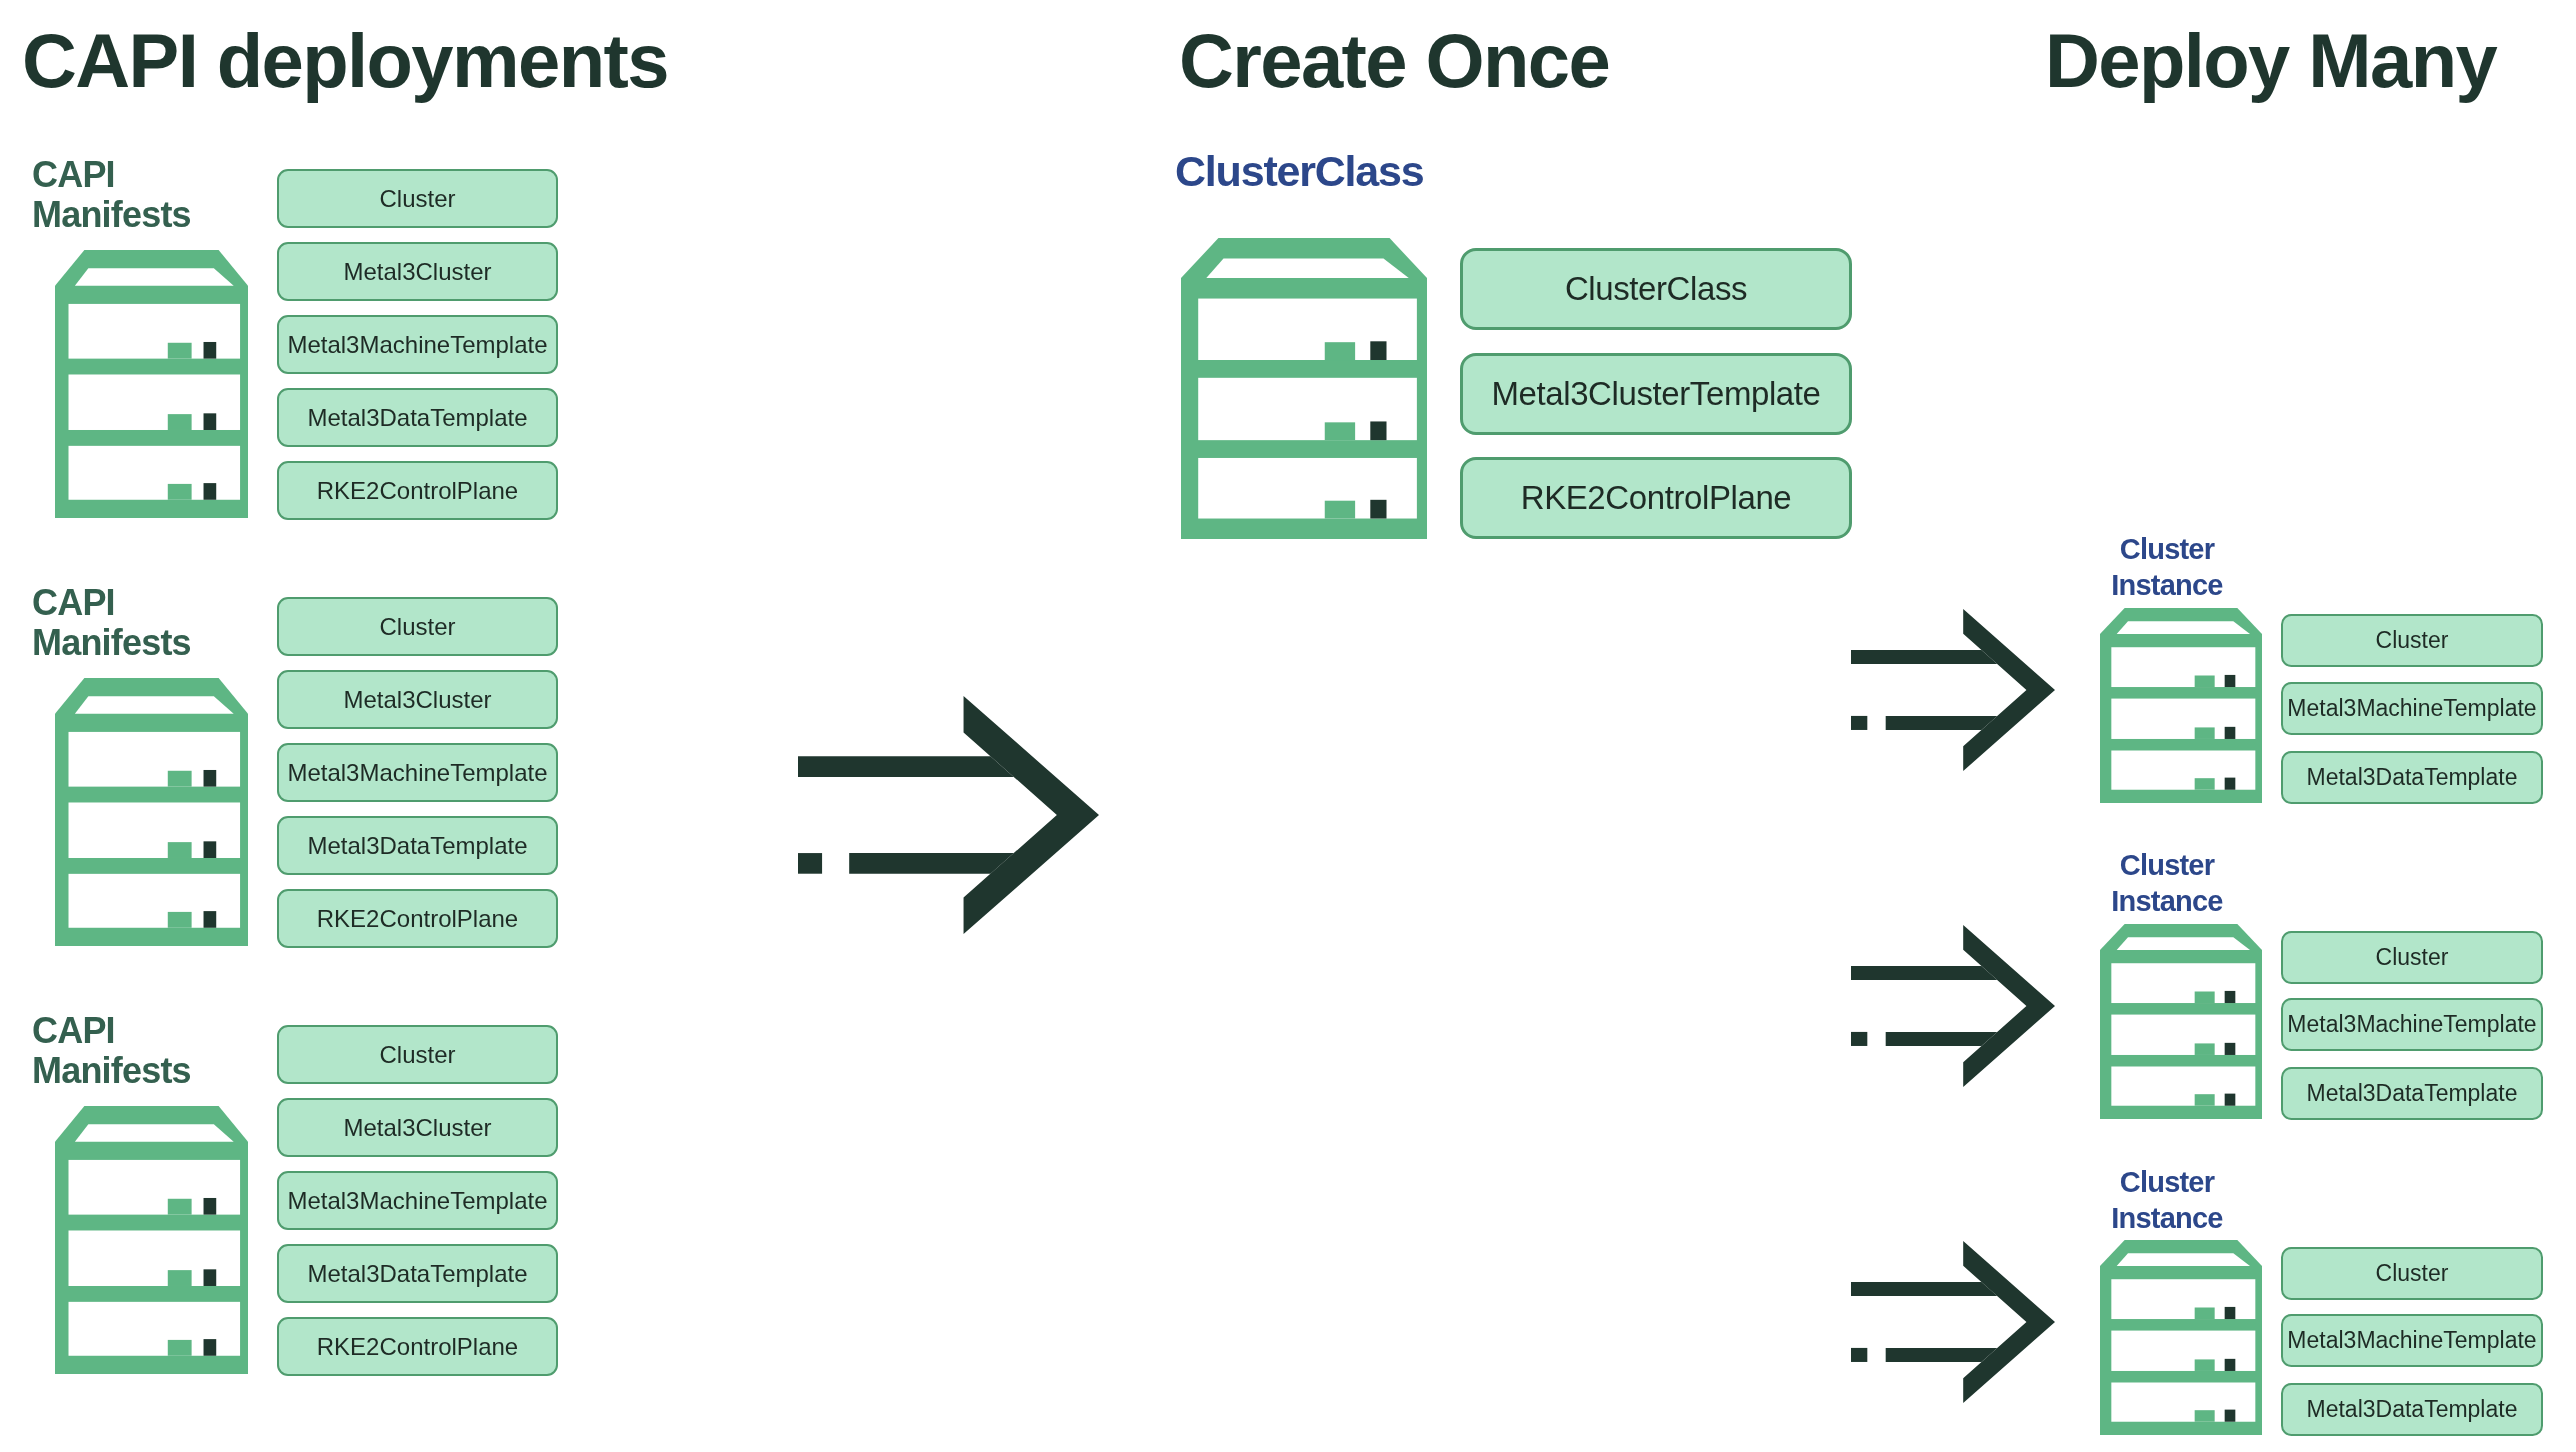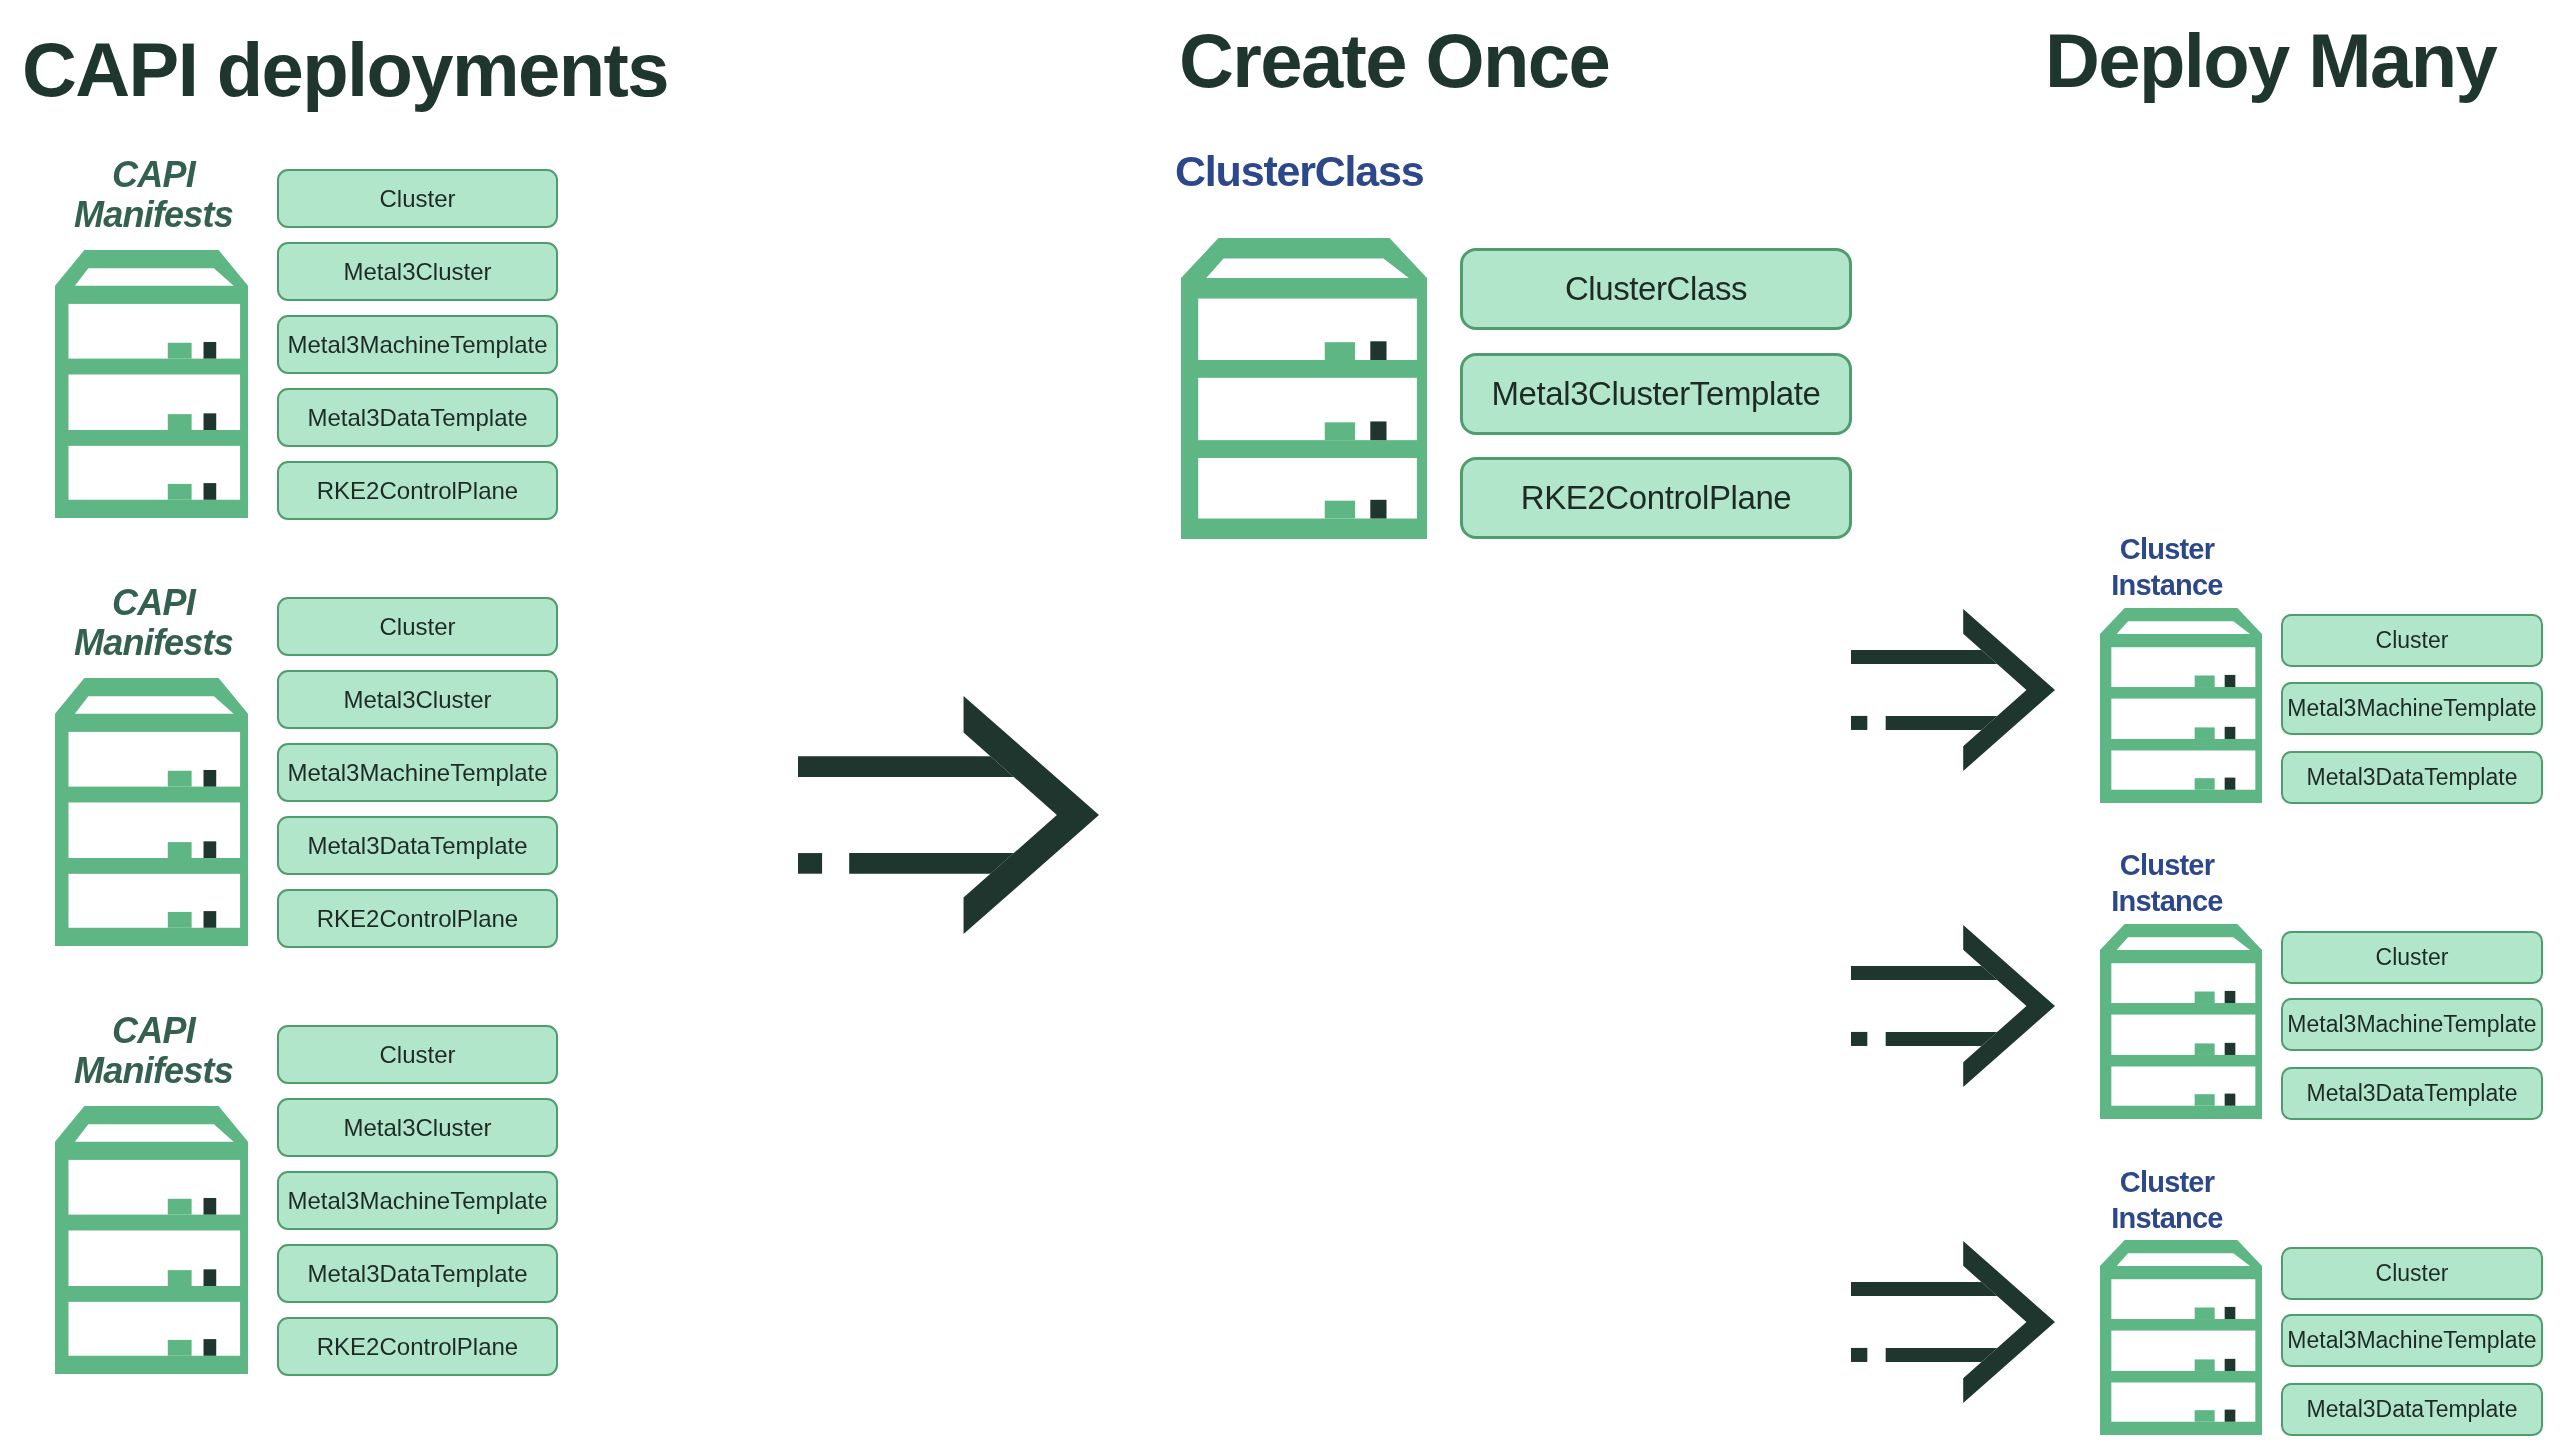--- a/index.html
+++ b/index.html
@@ -1,20 +1,20 @@
 <!DOCTYPE html>
 <html style="--green: #5EB684; --mint: #B2E6CA; --pillBorder: #4F9C6E; --dark: #1F362E; --navy: #2C478A; --labelGreen: #34604F; --pillText: #1E2B25; --bg: #FFFFFF;font-size:12.7px"><head>
 <meta charset="utf-8">
 <style>
   html,body{margin:0;padding:0;background:#fff;}
   #canvas{position:relative;width:2576px;height:1452px;background:var(--bg,#fff);overflow:hidden;
           font-family:"Liberation Sans",sans-serif;}
   .col-title{position:absolute;font-size:76px;font-weight:700;color:var(--dark);letter-spacing:-1.6px;white-space:nowrap;}
-  .capi-label{position:absolute;width:243px;text-align:center;font-size:36px;font-weight:700;
-              color:var(--labelGreen);line-height:40px;letter-spacing:-0.8px;font-style:italic;}
+  .capi-label{position:absolute;width:243px;font-size:36px;font-weight:700;
+              color:var(--labelGreen);line-height:40px;letter-spacing:-0.8px;}
   .ci-label{position:absolute;width:238px;text-align:center;font-size:29px;font-weight:700;
             color:var(--navy);line-height:36px;letter-spacing:-0.8px;}
   .mid-heading{position:absolute;font-size:43px;font-weight:700;color:var(--navy);letter-spacing:-1.2px;white-space:nowrap;}
   .pill{position:absolute;box-sizing:border-box;background:var(--mint);border:2.4px solid var(--pillBorder);
         display:flex;align-items:center;justify-content:center;color:var(--pillText);white-space:nowrap;}
   .pill-l{width:281px;height:59px;border-radius:11px;font-size:24px;}
   .pill-m{width:392px;height:82px;border-radius:16px;font-size:33px;border-width:3.2px;letter-spacing:-0.4px;}
   .pill-r{width:262px;height:53px;border-radius:10.3px;font-size:23px;}
   .icon-svg{position:absolute;display:block;}
   .arrow-svg{position:absolute;display:block;color:var(--dark);}
@@ -41,21 +41,21 @@
       <polygon points="110,0 200,75 110,150 110,127 172,75 110,23" fill="currentColor"></polygon>
       <polygon points="0,38 127.9,38 143.4,51 0,51" fill="currentColor"></polygon>
       <polygon points="34,99 143.4,99 127.9,112 34,112" fill="currentColor"></polygon>
       <rect x="0" y="99" width="16" height="13" fill="currentColor"></rect>
     </symbol>
   </defs>
 </svg>
 
 <div id="canvas">
 
-  <div class="col-title" style="left:22px;top:26px">CAPI deployments</div>
+  <div class="col-title" style="left:22px;top:17px">CAPI deployments</div>
   <div class="col-title" style="left:2045px;top:17.4px">Deploy Many</div>
   <div class="col-title" style="left:1179px;top:17.4px">Create Once</div>
 
   <div class="capi-label" style="left:32px;top:155px">
     <div>CAPI</div>
     <div>Manifests</div>
   </div>
   <svg class="icon-svg" style="left:55px;top:250px;width:193px;height:268px" viewBox="0 0 243 338" preserveAspectRatio="none">
       <use href="#sym-server"></use>
     </svg>

